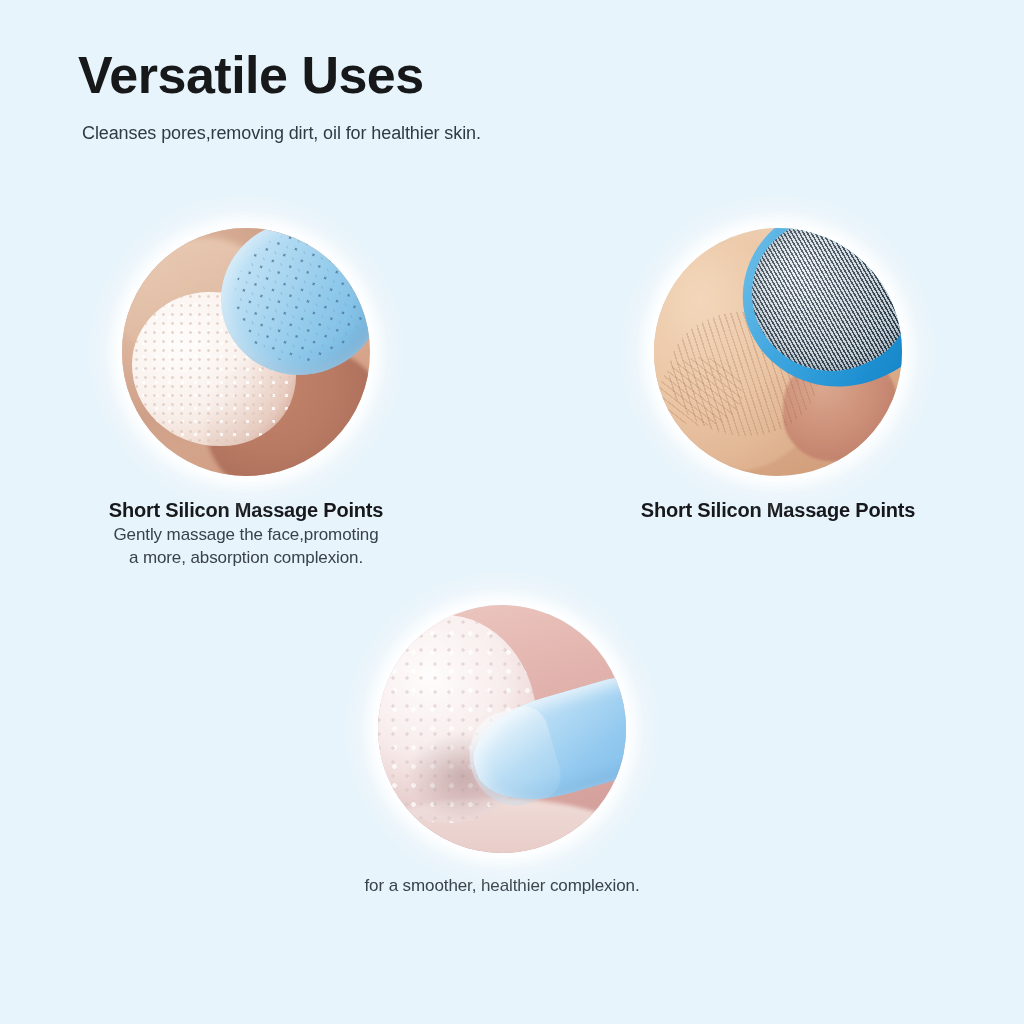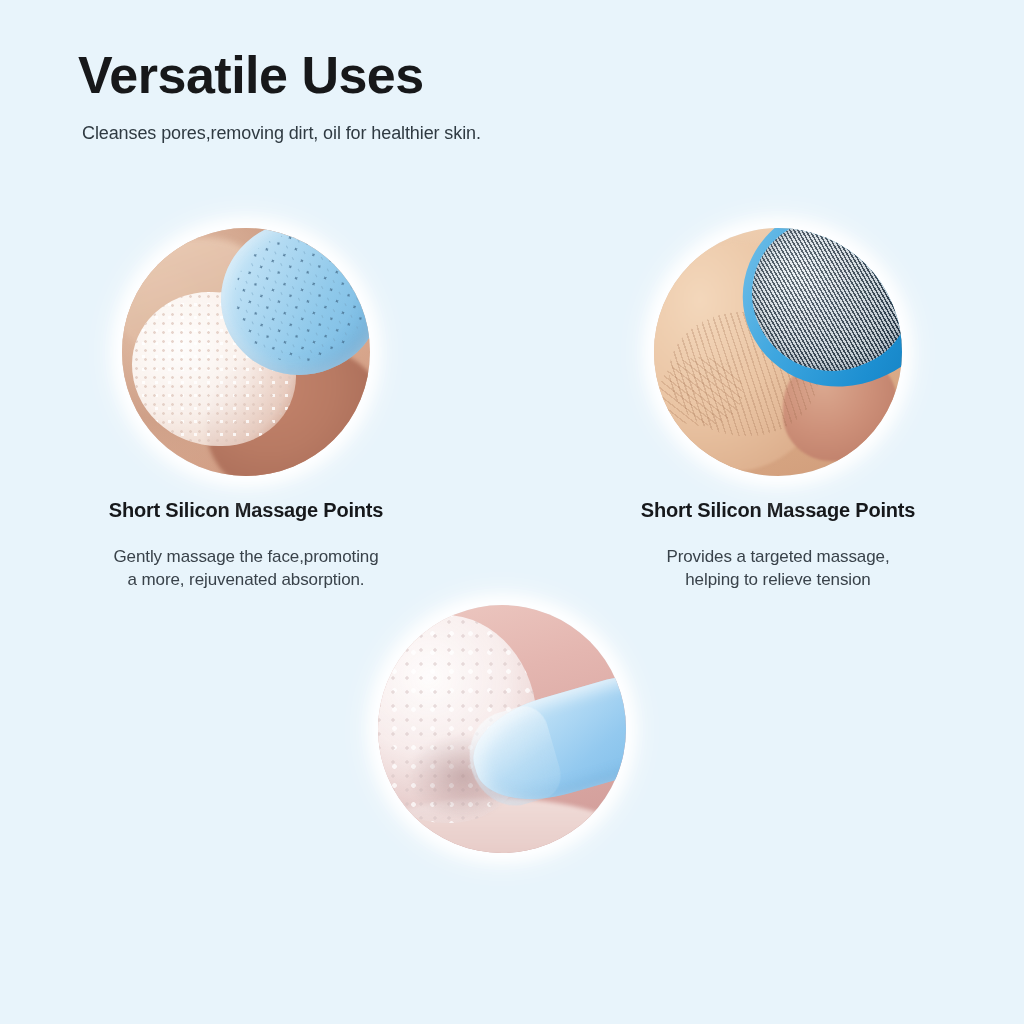--- a/index.html
+++ b/index.html
@@ -208,21 +208,21 @@
     filter:blur(.6px);
   }
 
   
   .caption{margin-top:22px;text-align:center;padding:0 18px;}
   .cap-title{
     font-size:20px;font-weight:bold;color:#16181b;
     letter-spacing:-0.2px;line-height:1.2;
   }
   .cap-desc{
-    margin-top:24px;
+    margin-top:2px;
     font-size:17px;color:#39424a;
     line-height:1.33;letter-spacing:-0.1px;
   }
   .cap-desc span{display:block;}
 </style>
 </head>
 <body>
 
 <div class="page">
 
@@ -241,61 +241,58 @@
         <div class="c1-brush">
           <div class="c1-nubs"></div>
           <div class="c1-brush-edge"></div>
         </div>
       </div>
     </div>
     <div class="caption">
       <div class="cap-title">Short Silicon Massage Points</div>
       <div class="cap-desc">
         <span>Gently massage the face,promoting</span>
-        <span>a more, rejuvenated absorption.</span>
+        <span>a more, absorption complexion.</span>
       </div>
     </div>
   </div>
 
   <div class="feature f2">
     <div class="circle-wrap">
       <div class="circle">
         <div class="c2-bg"></div>
         <div class="c2-fore"></div>
         <div class="c2-nose"></div>
         <div class="c2-streaks"></div>
         <div class="c2-streaks2"></div>
         <div class="c2-brushbody"></div>
         <div class="c2-bristles">
           <div class="c2-bristles-sh"></div>
         </div>
       </div>
     </div>
     <div class="caption">
       <div class="cap-title">Short Silicon Massage Points</div>
-      <div class="cap-desc">
-        <span>Provides a targeted massage,</span>
-        <span>helping to relieve tension</span>
-      </div>
     </div>
   </div>
 
   <div class="feature f3">
     <div class="circle-wrap">
       <div class="circle">
         <div class="c3-bg"></div>
         <div class="c3-lowskin"></div>
         <div class="c3-foam">
           <div class="c3-foam-tex"></div>
         </div>
         <div class="c3-smear"></div>
         <div class="c3-scraper">
           <div class="c3-scraper-tip"></div>
         </div>
       </div>
     </div>
     <div class="caption">
       <div class="cap-desc">
+        <span>for a smoother, healthier complexion.</span>
       </div>
     </div>
   </div>
 
 </div>
 
 </body></html>

